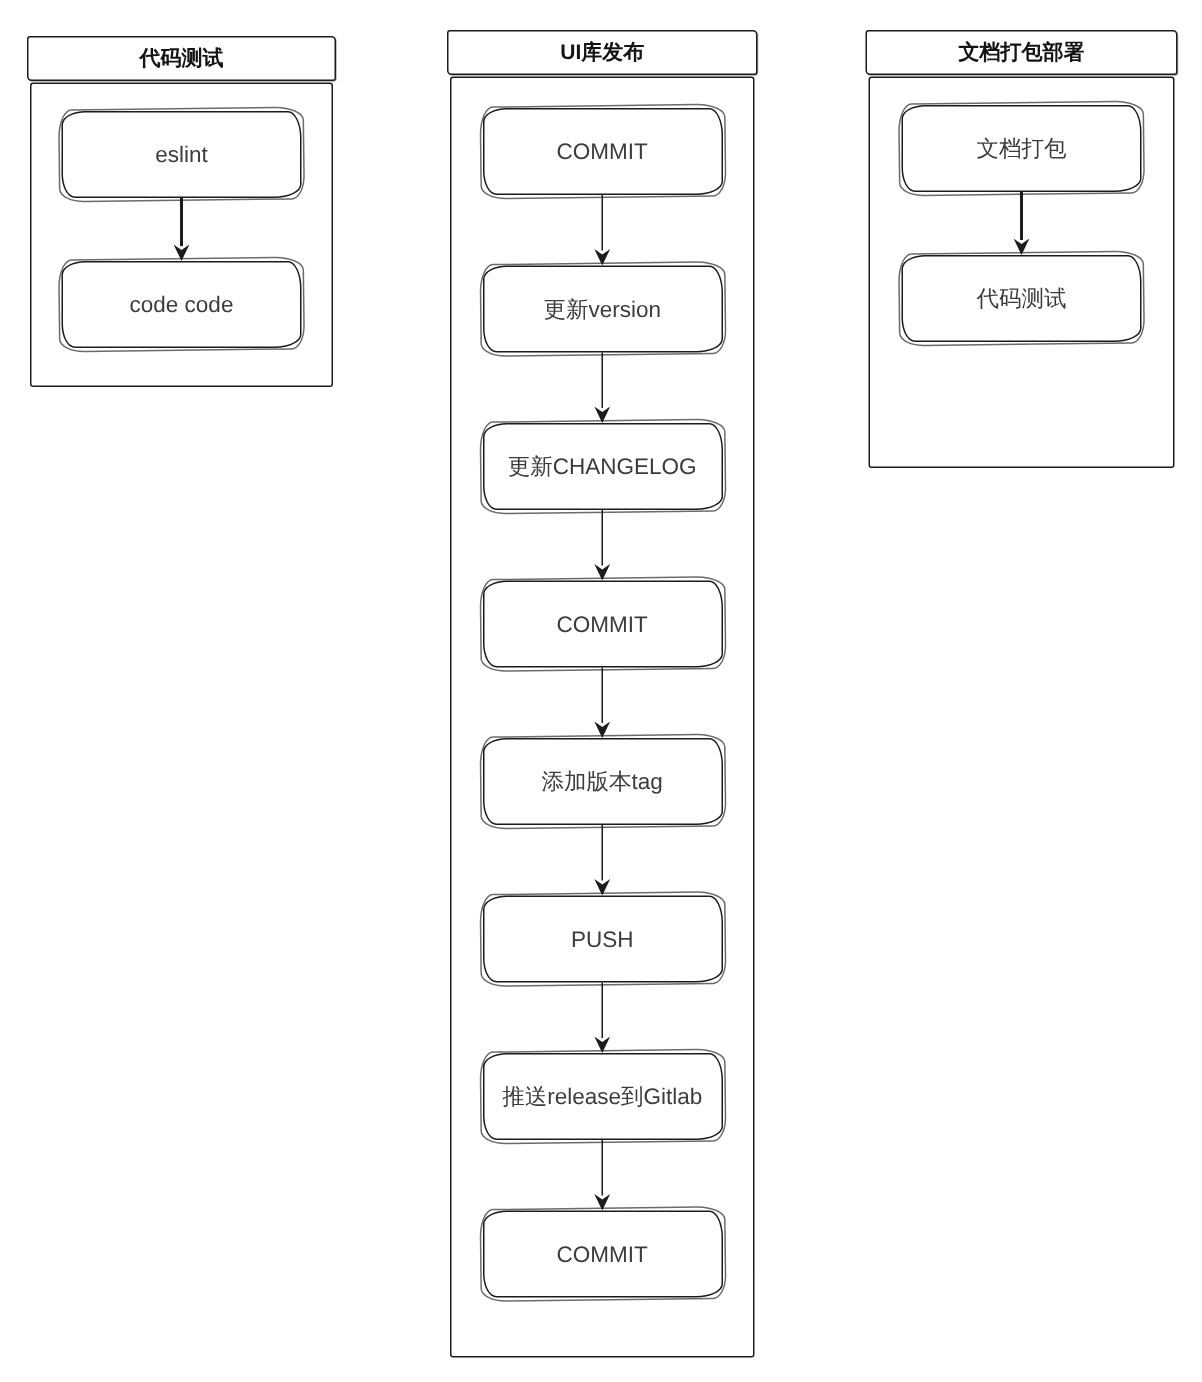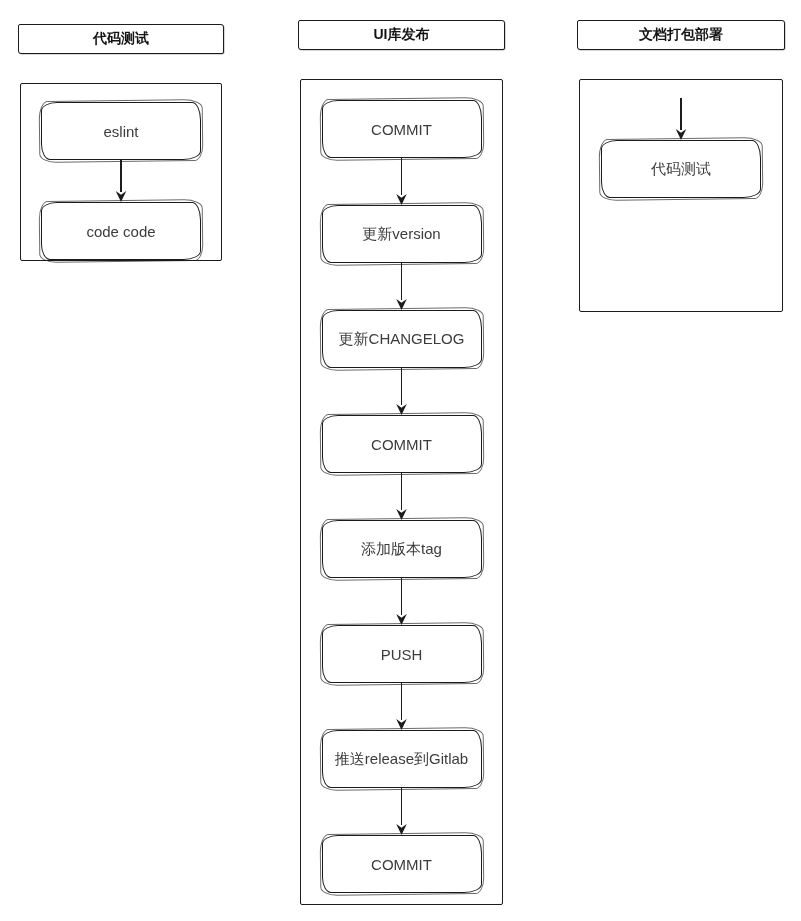--- a/index.html
+++ b/index.html
@@ -15,21 +15,20 @@
     background: #ffffff;
     overflow: hidden;
   }
 
   
   .container {
     position: absolute;
     display: flex;
     flex-direction: column;
     box-sizing: border-box;
-    gap: 28px;
   }
   .pos-left  { left: 20px;  top: 24px; width: 202px; height: 234px; }
   .pos-mid   { left: 300px; top: 20px; width: 203px; height: 885px; }
   .pos-right { left: 579px; top: 20px; width: 204px; height: 292px; }
 
   .c-header {
     height: 28px;
     margin: 0 -2px 1px -2px;
     border: 1.7px solid #1c1c1c;
     border-radius: 2px 3px 2px 3px;
@@ -189,20 +188,23 @@
         <span>COMMIT</span>
       </div>
     </div>
   </div>
 
   <div class="container pos-right pad-side">
     <div class="c-header">
       <span>文档打包部署</span>
     </div>
     <div class="c-body">
+      <div class="node">
+        <span>文档打包</span>
+      </div>
       <div class="arrow arrow-short">
         <div class="shaft"></div>
         <div class="head"></div>
       </div>
       <div class="node">
         <span>代码测试</span>
       </div>
     </div>
   </div>
 

